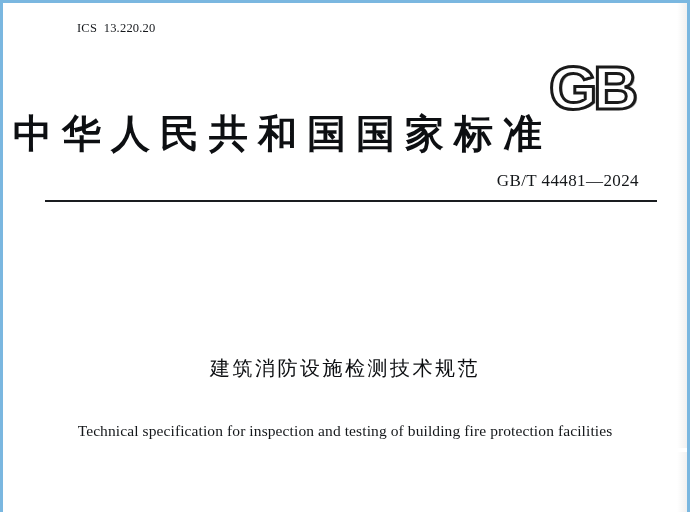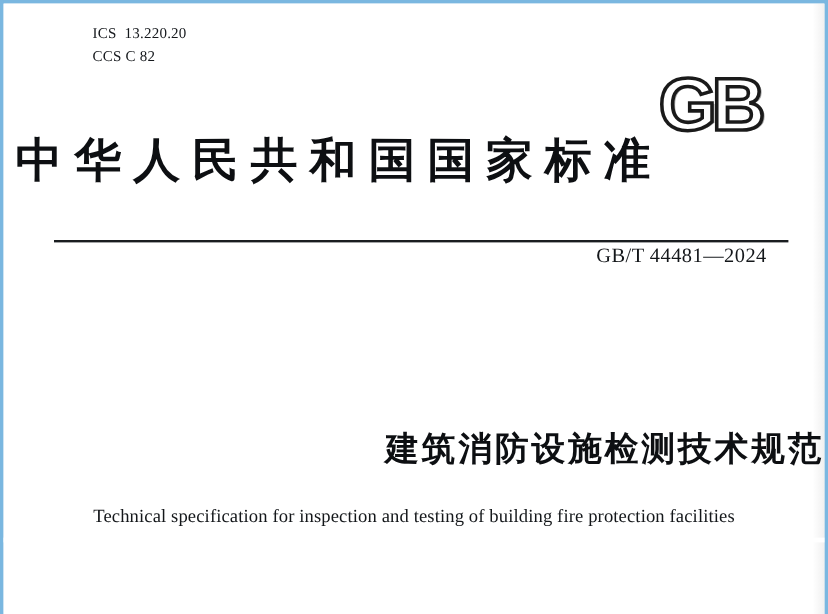--- a/index.html
+++ b/index.html
@@ -108,41 +108,40 @@
   }
 
   .std-number {
     position: absolute;
     right: 48px;
     top: 168px;
     font-size: 17px;
     color: #14171a;
     font-family: "Liberation Serif", serif;
     letter-spacing: 0.4px;
-    margin-top: 32px;
   }
 
   .rule {
     position: absolute;
     left: 42px;
     right: 30px;
     top: 197px;
     height: 2px;
     background: #1a1d20;
   }
 
   .doc-title-cn {
     position: absolute;
     left: 0;
     right: 0;
     top: 352px;
-    text-align: right;
+    text-align: center;
     font-family: "Liberation Sans", sans-serif;
-    font-weight: bold;
-    font-size: 28px;
+    font-weight: normal;
+    font-size: 20px;
     letter-spacing: 2.5px;
     color: #0d0f12;
   }
 
   .doc-title-en {
     position: absolute;
     left: 0;
     right: 0;
     top: 419px;
     text-align: center;
@@ -168,21 +167,20 @@
 <div id="page">
 
   <div class="viewer-border-top"></div>
   <div class="viewer-border-left"></div>
   <div class="viewer-border-right"></div>
 
   <div class="sheet">
 
     <div class="header-codes">
       <div>ICS  13.220.20</div>
-      <div>CCS C 82</div>
     </div>
 
     <div class="gb-logo">GB</div>
 
     <div class="title-cn">中华人民共和国国家标准</div>
 
     <div class="std-number">GB/T 44481—2024</div>
 
     <div class="rule"></div>
 

